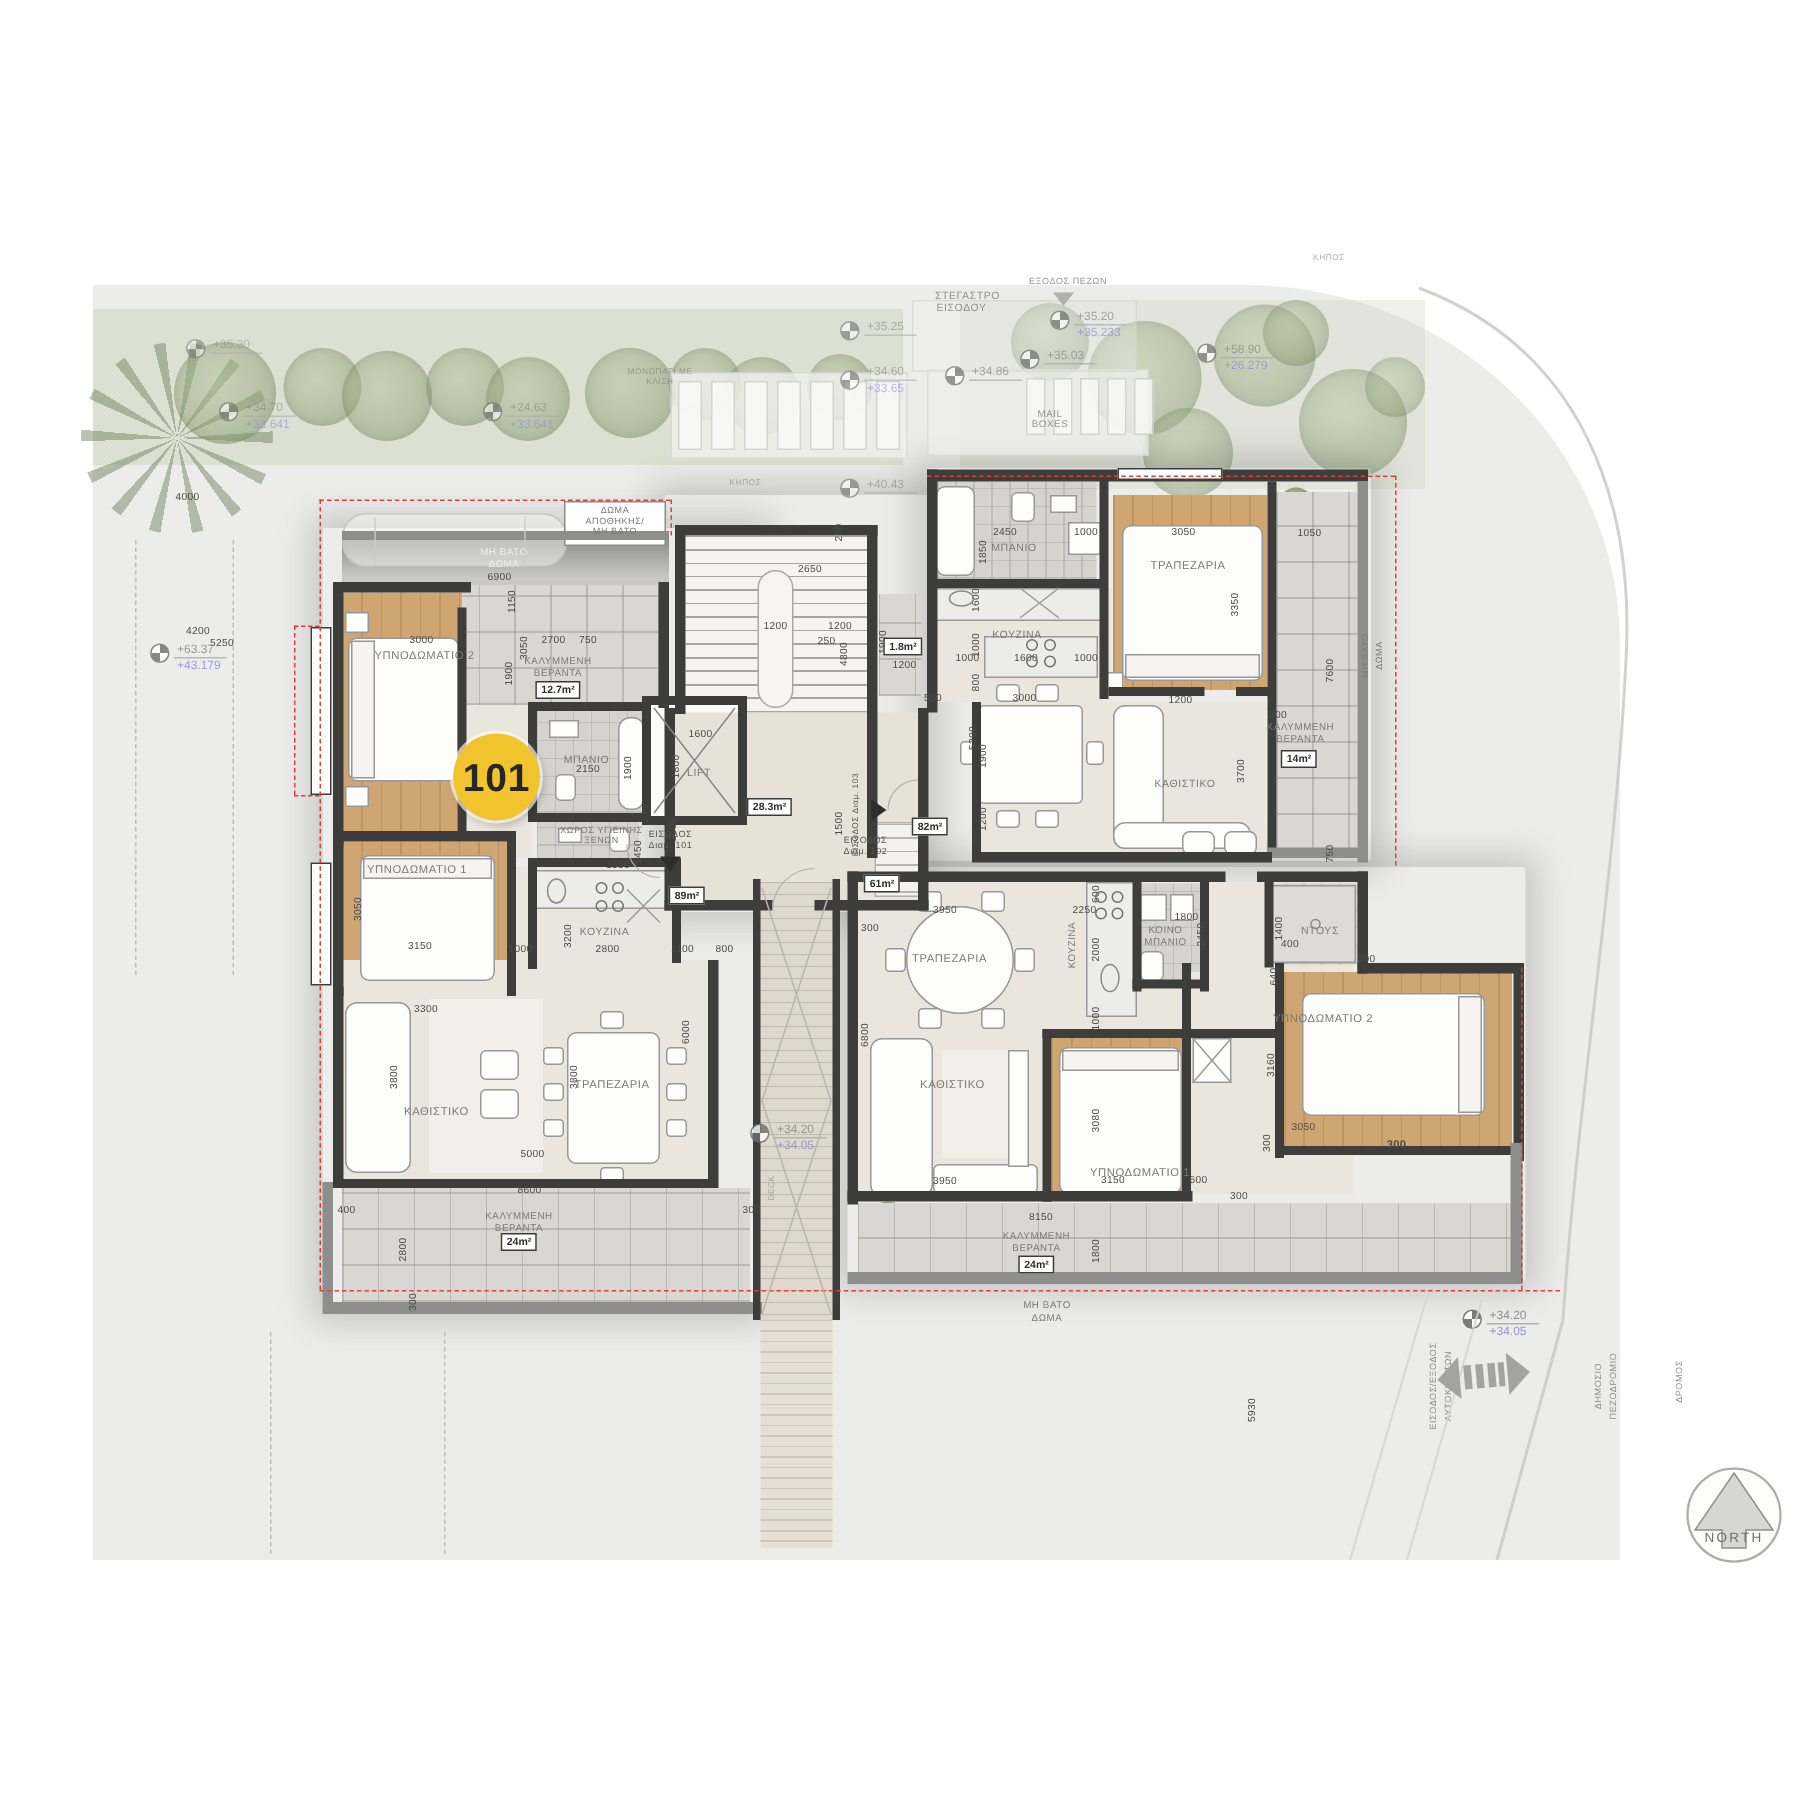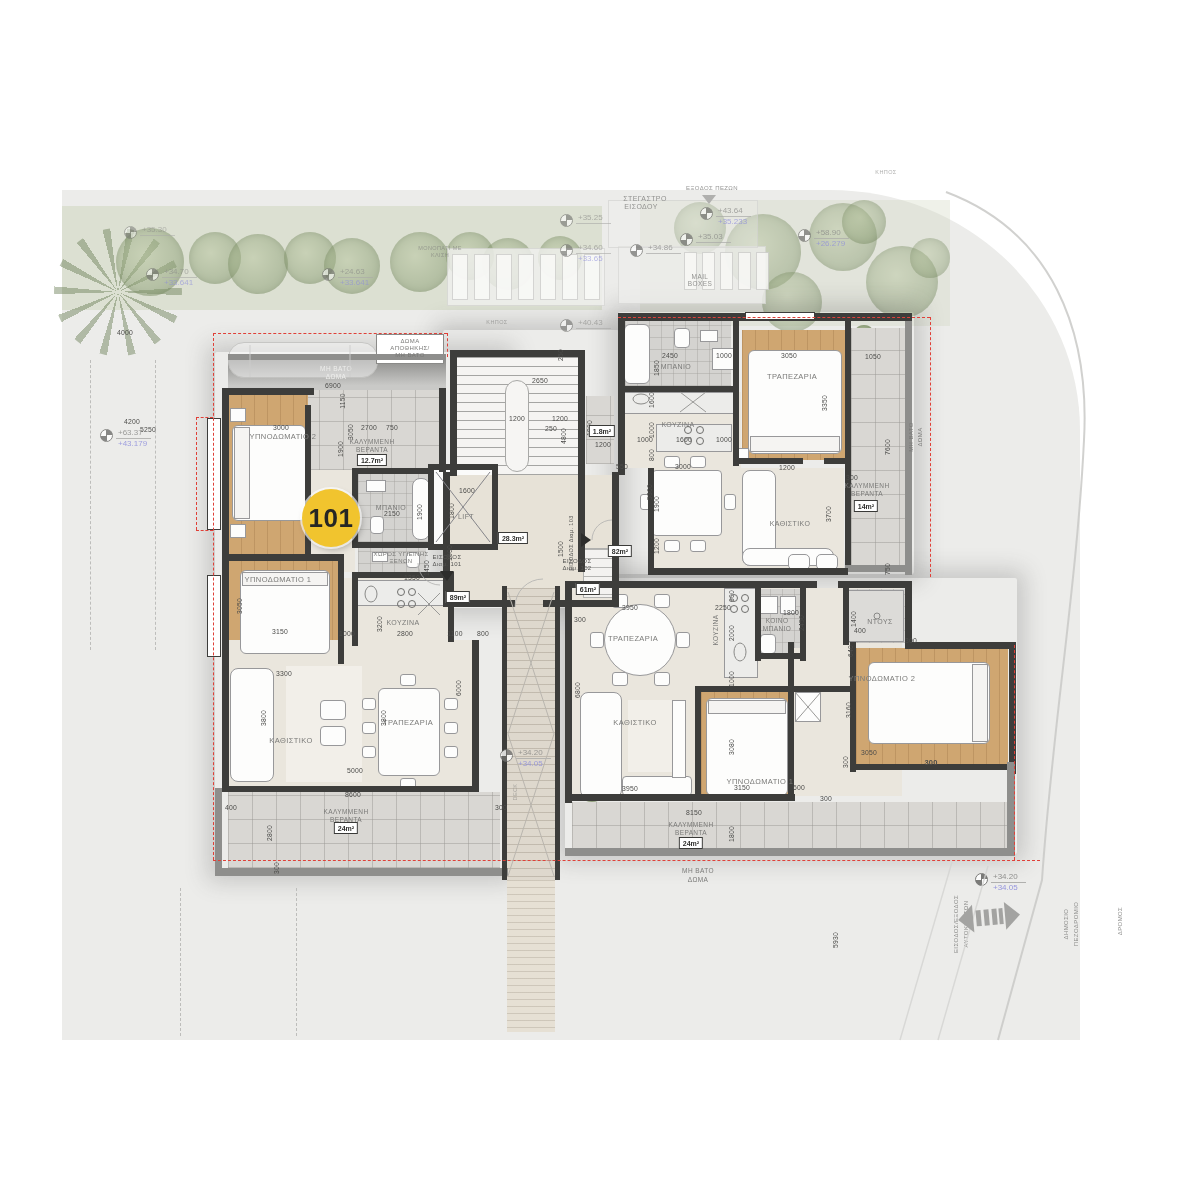--- a/index.html
+++ b/index.html
@@ -470,37 +470,37 @@
         <span class="mkmain">+63.37</span>
         <span class="mksub">+43.179</span>
       </span>
     </div>
     <div class="marker" style="left: 560px; top: 213px; opacity: 0.6;">
       <span class="mkicon"></span>
       <span class="mktxt">
         <span class="mkmain">+35.25</span>
       </span>
     </div>
-    <div class="marker" style="left: 560px; top: 243px; opacity: 0.6;">
+    <div class="marker" style="left: 560px; top: 243px; opacity: 0.6; align-items: center;">
       <span class="mkicon"></span>
       <span class="mktxt">
         <span class="mkmain">+34.60</span>
         <span class="mksub">+33.65</span>
       </span>
     </div>
     <div class="marker" style="left: 560px; top: 318px; opacity: 0.6;">
       <span class="mkicon"></span>
       <span class="mktxt">
         <span class="mkmain">+40.43</span>
       </span>
     </div>
     <div class="marker" style="left: 700px; top: 206px; opacity: 0.7;">
       <span class="mkicon"></span>
       <span class="mktxt">
-        <span class="mkmain">+43.64</span>
+        <span class="mkmain">+35.20</span>
         <span class="mksub">+35.233</span>
       </span>
     </div>
     <div class="marker" style="left: 680px; top: 232px; opacity: 0.7;">
       <span class="mkicon"></span>
       <span class="mktxt">
         <span class="mkmain">+35.03</span>
       </span>
     </div>
     <div class="marker" style="left: 630px; top: 243px; opacity: 0.7;">
@@ -579,13 +579,20 @@
         <rect x="26" y="6" width="5" height="16"></rect>
       <rect x="34" y="6" width="5" height="16"></rect>
         <rect x="41" y="6" width="4" height="16"></rect>
     </g>
   </svg>
 
   <div id="badge">
     <span>101</span>
   </div>
 
+  <div id="northbox">
+    <svg width="76" height="76">
+      <circle cx="36" cy="34" r="31" fill="#fcfcfa" stroke="#adadab" stroke-width="1.5"></circle>
+      <polygon points="36,6 62,44 44,44 44,56 28,56 28,44 10,44" fill="#d6d6d2" stroke="#8f8f8d" stroke-width="1"></polygon>
+      <text x="36" y="52" text-anchor="middle" font-size="9" letter-spacing="1.5" fill="#6f6f6d" font-family="Liberation Sans, sans-serif">NORTH</text>
+    </svg>
+  </div>
 </div>
 
 </body></html>

